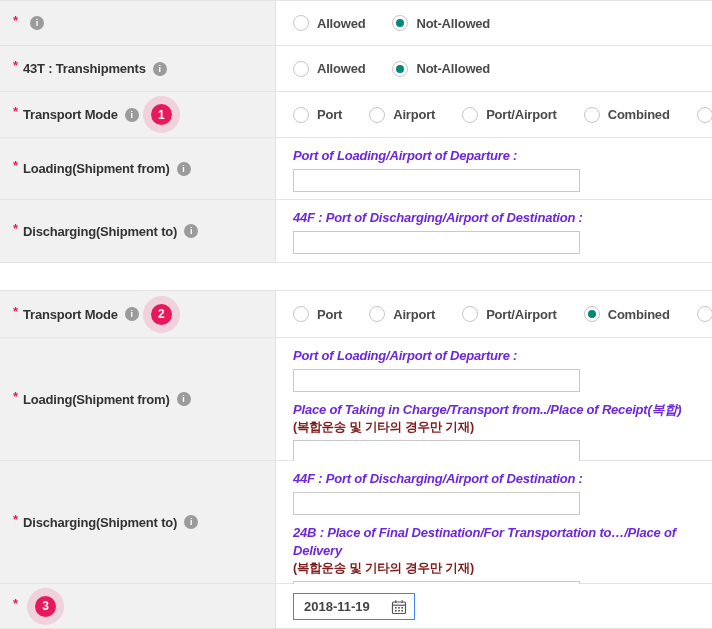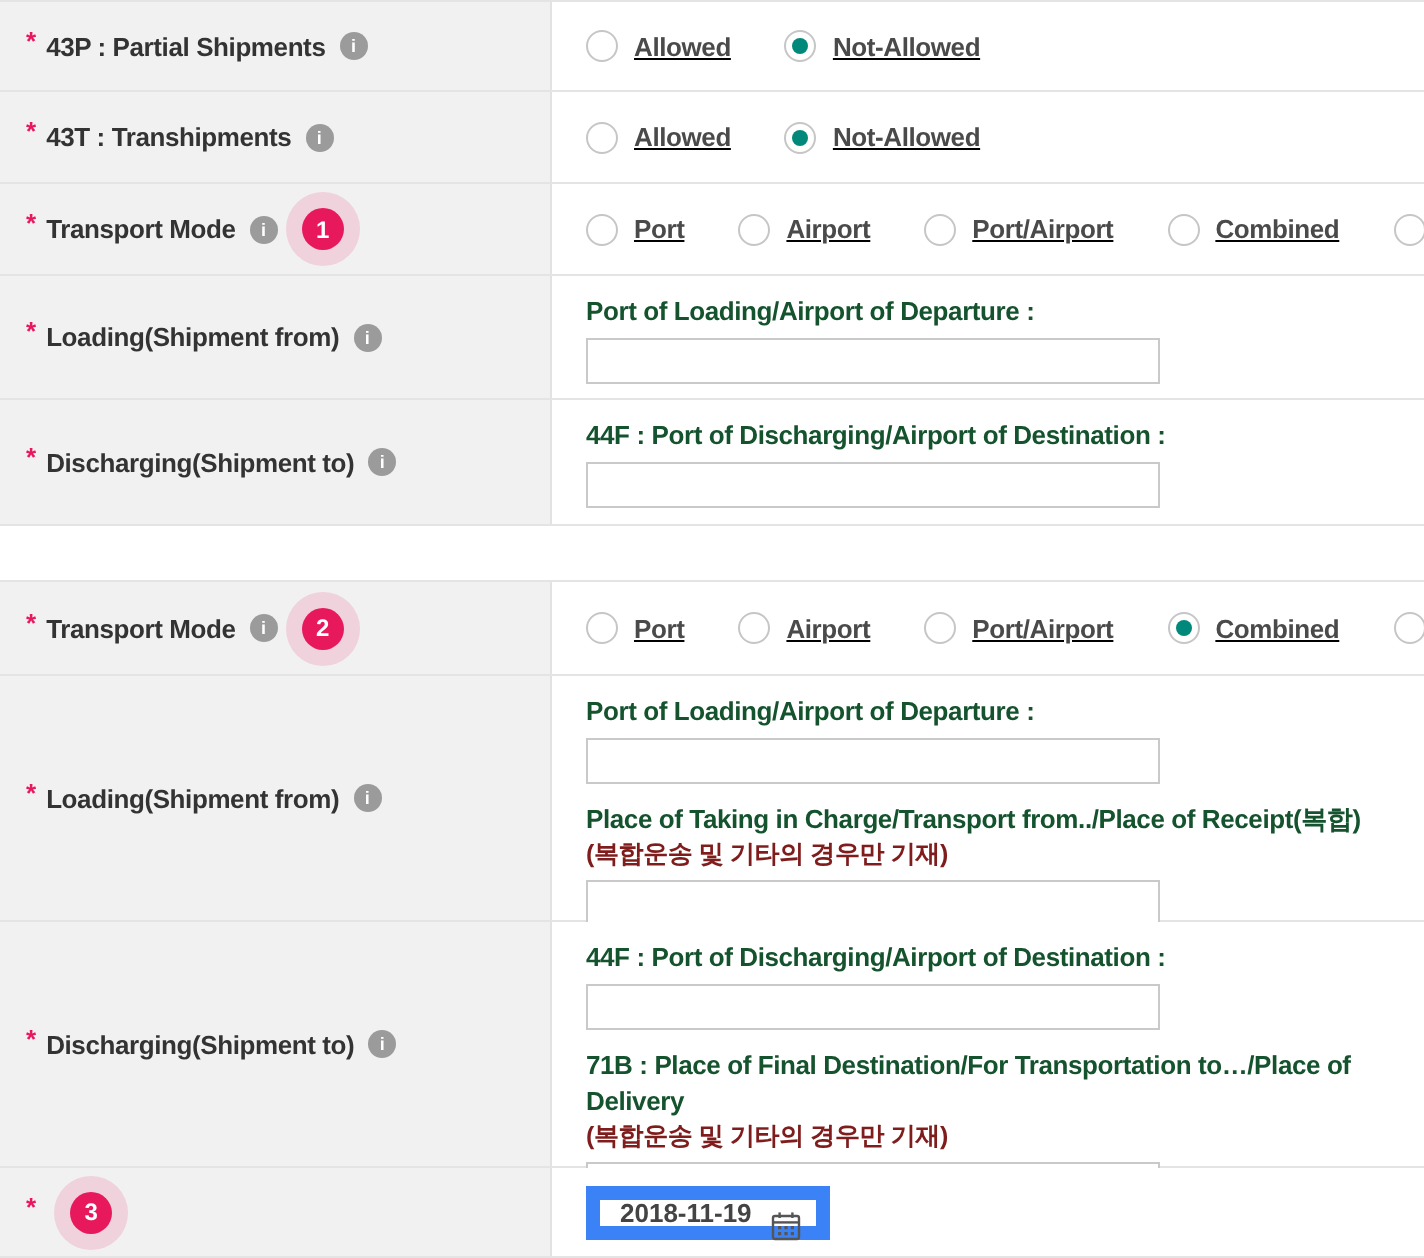--- a/index.html
+++ b/index.html
@@ -91,21 +91,20 @@
     display: block;
     padding-top: 9px;
     padding-right: 20px;
   }
 
   .radio-item {
     display: inline-flex;
     align-items: center;
     margin-right: 27px;
     cursor: pointer;
-    text-decoration: underline;
   }
   .radio-circle {
     width: 16px; height: 16px;
     border-radius: 50%;
     border: 1px solid #c6c6c6;
     background: #ffffff;
     display: inline-flex;
     align-items: center;
     justify-content: center;
   }
@@ -121,23 +120,24 @@
     font-size: 13px;
     font-weight: bold;
     color: #4a4a4a;
     letter-spacing: -0.2px;
     white-space: nowrap;
   }
 
   .field-label {
     font-size: 13px;
     font-weight: bold;
-    color: #14532d;
+    color: #6d28d9;
     letter-spacing: -0.2px;
     line-height: 18px;
+    font-style: italic;
   }
   .field-note {
     font-size: 12.5px;
     font-weight: bold;
     color: #7f1d1d;
     letter-spacing: -0.2px;
     line-height: 17px;
   }
   .text-input {
     display: block;
@@ -151,21 +151,21 @@
     font-family: "Liberation Sans", sans-serif;
     font-size: 12px;
     color: #333333;
   }
 
   .date-box {
     display: inline-flex;
     align-items: center;
     width: 122px;
     height: 27px;
-    border: 7px solid #3b82f6;
+    border: 1px solid #3b82f6;
     background: #ffffff;
     position: relative;
   }
   .date-input {
     border: none;
     width: 84px;
     padding-left: 10px;
     font-family: "Liberation Sans", sans-serif;
     font-size: 13px;
     font-weight: bold;
@@ -184,21 +184,20 @@
 </head>
 <body>
 
 <div class="page">
 
   <div class="section">
 
     <div class="row h45">
       <div class="label-cell">
         <span class="req">*</span>
-        <span class="label-text">43P : Partial Shipments</span>
         <span class="info-icon">i</span>
       </div>
       <div class="value-cell">
         <span class="radio-item">
           <span class="radio-circle"></span>
           <span class="radio-label">Allowed</span>
         </span>
         <span class="radio-item">
           <span class="radio-circle checked"></span>
           <span class="radio-label">Not-Allowed</span>
@@ -333,21 +332,21 @@
 
     <div class="row h123">
       <div class="label-cell">
         <span class="req">*</span>
         <span class="label-text">Discharging(Shipment to)</span>
         <span class="info-icon">i</span>
       </div>
       <div class="value-cell stacked">
         <div class="field-label">44F : Port of Discharging/Airport of Destination :</div>
         <input class="text-input" type="text" value="" style="">
-        <div class="field-label">71B : Place of Final Destination/For Transportation to…/Place of Delivery</div>
+        <div class="field-label">24B : Place of Final Destination/For Transportation to…/Place of Delivery</div>
         <div class="field-note">(복합운송 및 기타의 경우만 기재)</div>
         <input class="text-input" type="text" value="" style="">
       </div>
     </div>
 
     <div class="row h45">
       <div class="label-cell">
         <span class="req">*</span>
         <span class="step-marker">3</span>
       </div>

